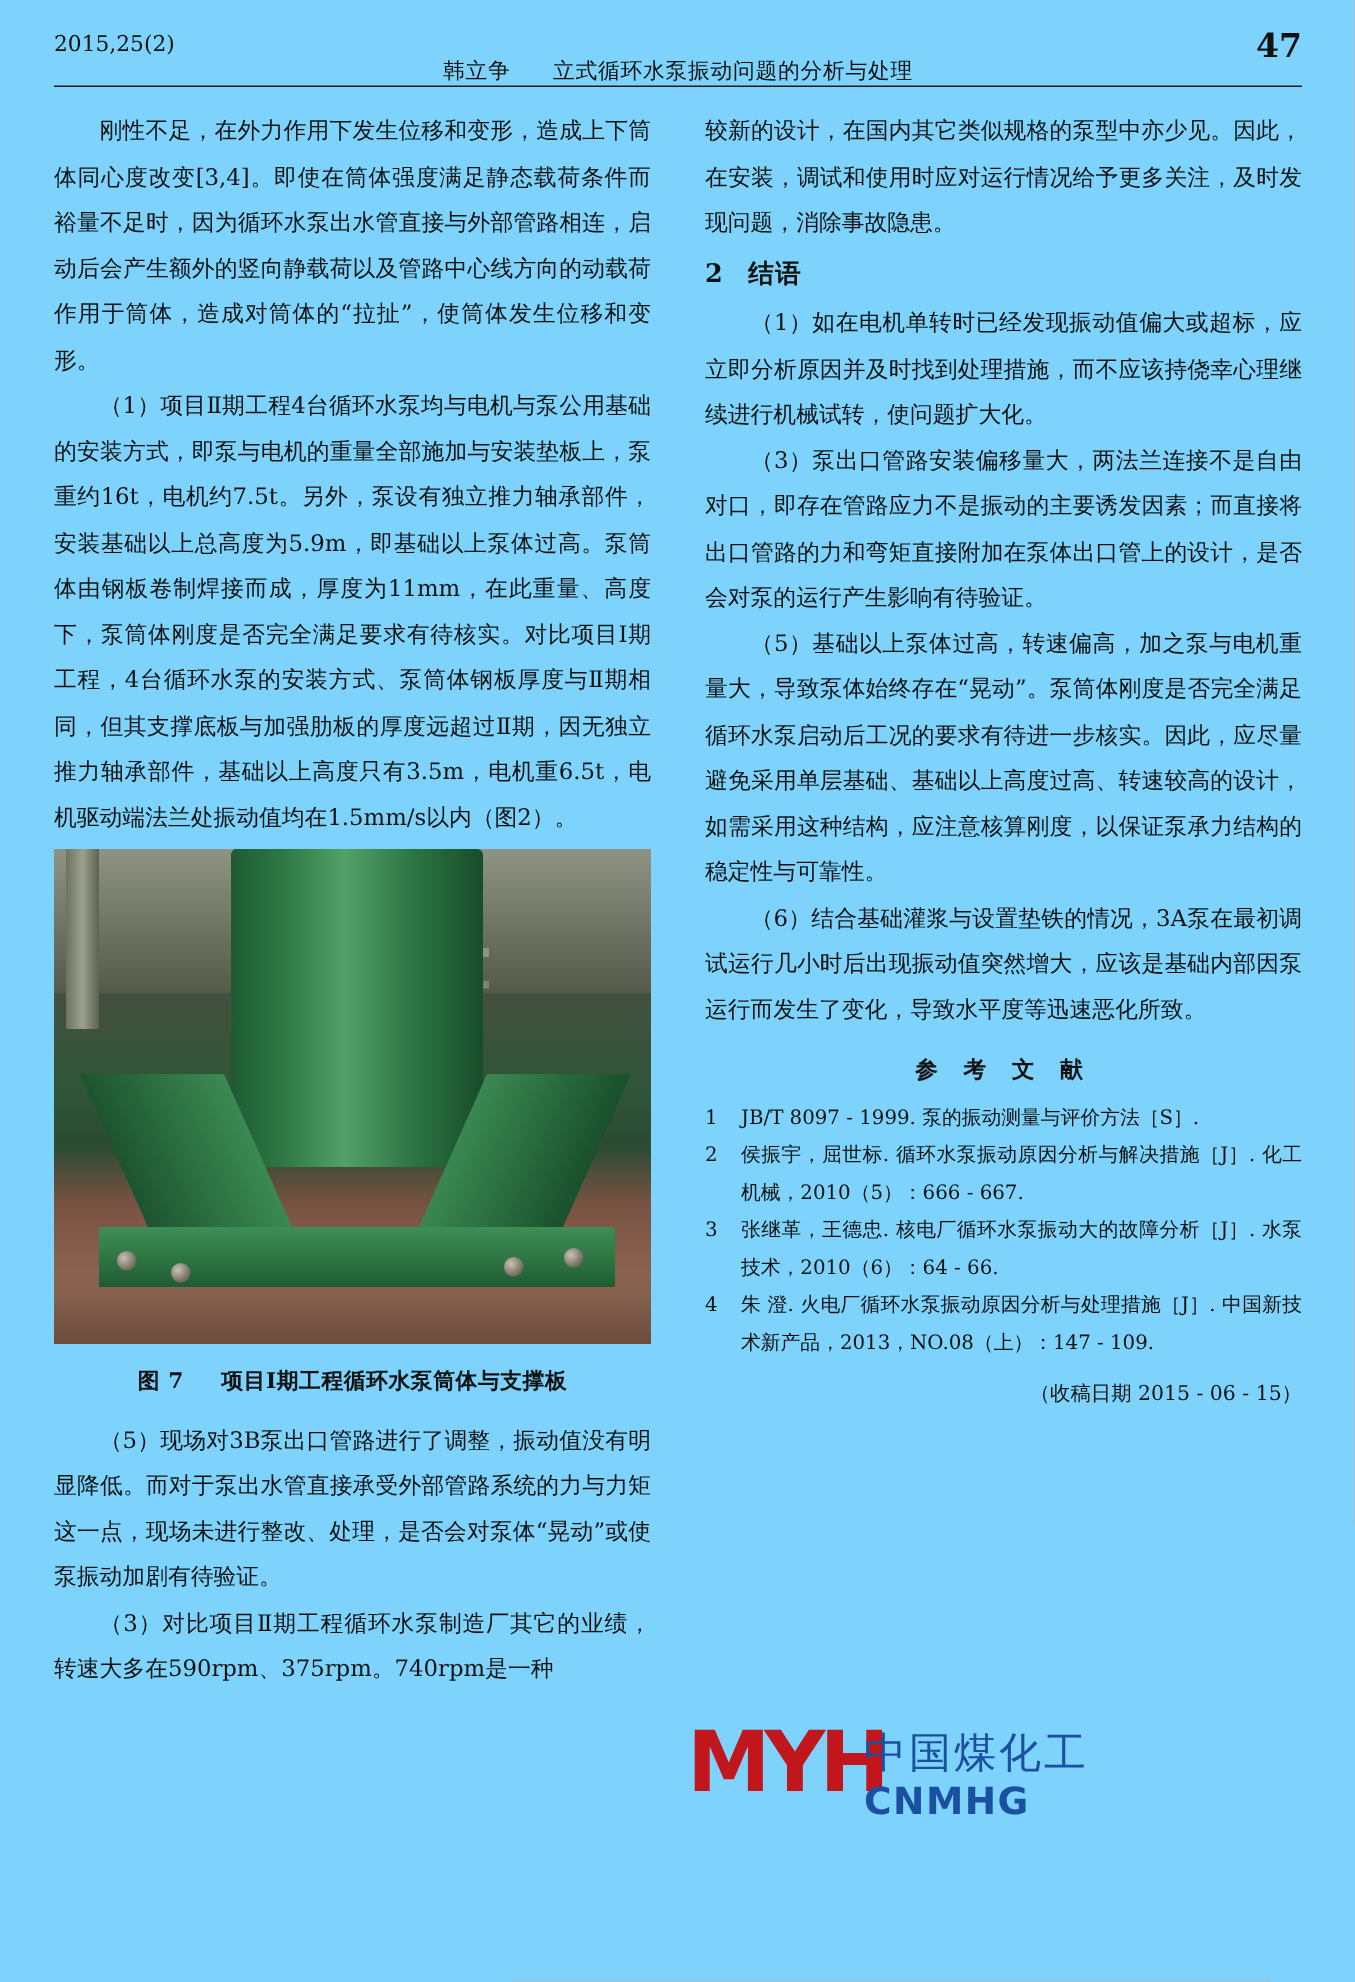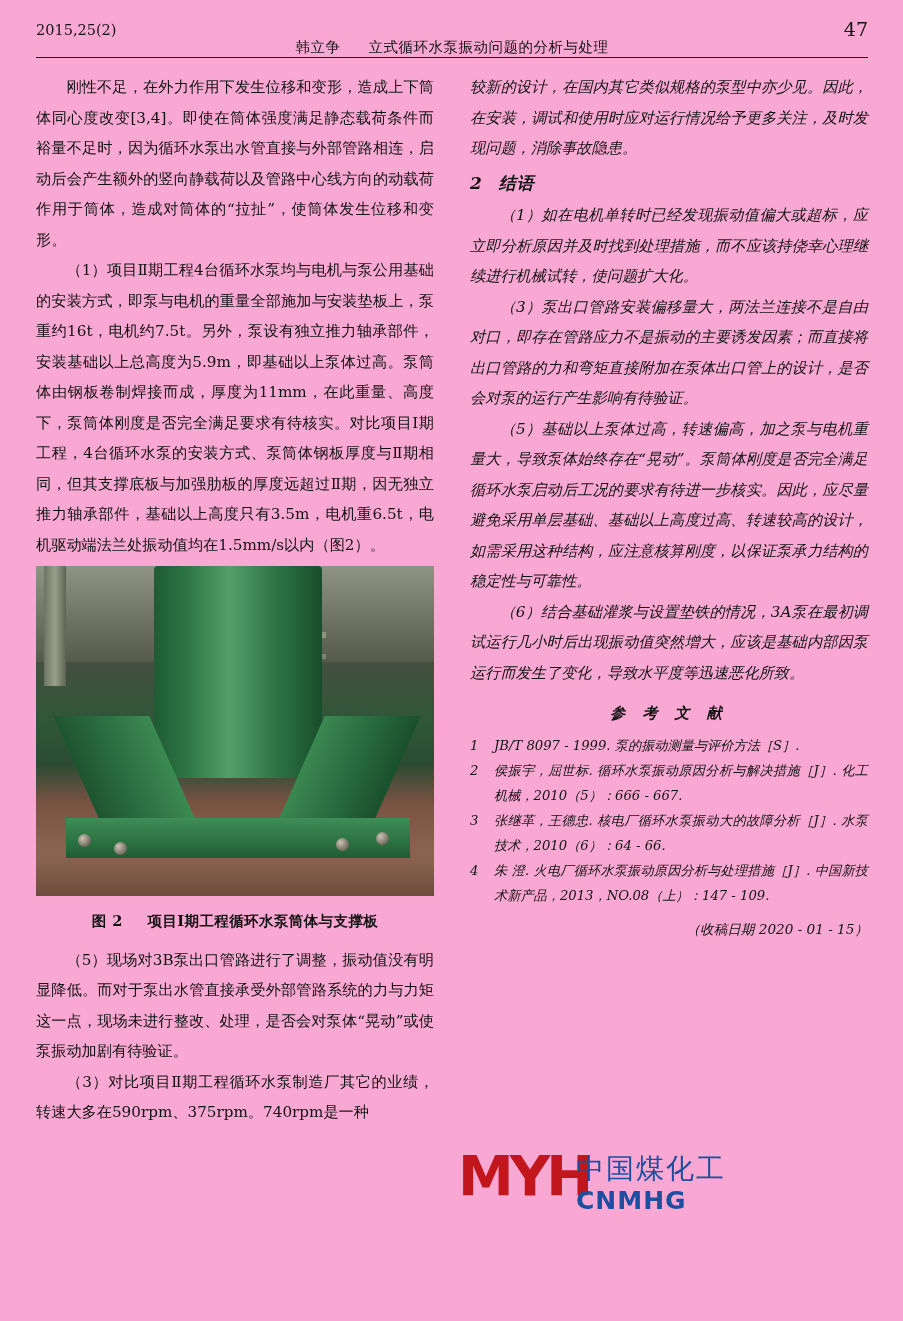--- a/index.html
+++ b/index.html
@@ -4,21 +4,21 @@
 <style>
   html, body {
     margin: 0;
     padding: 0;
     background: #b9b5ae;
   }
   .page {
     position: relative;
     width: 903px;
     height: 1321px;
-    background: #f9a8d4;
+    background: #7dd3fc;
     margin: 0 auto;
     font-family: "DejaVu Serif", "Liberation Serif", serif;
     color: #121212;
     overflow: hidden;
   }
   
   .header {
     position: absolute;
     left: 36px;
     top: 22px;
@@ -40,42 +40,43 @@
     letter-spacing: 0.5px;
   }
   .header .center .sep {
     display: inline-block;
     width: 18px;
   }
   .header .right {
     position: absolute;
     right: 0;
     top: -4px;
-    font-size: 19px;
+    font-size: 22px;
+    font-weight: bold;
   }
   .rule {
     position: absolute;
     left: 36px;
     top: 57px;
     width: 832px;
     height: 0;
     border-top: 1.6px solid #1a1a1a;
   }
   
   .col {
     position: absolute;
     top: 72px;
     width: 398px;
     font-size: 15.2px;
     line-height: 30.5px;
     text-align: justify;
     text-justify: inter-ideograph;
   }
   .col.left { left: 36px; }
-  .col.right { left: 470px; font-style: italic; }
+  .col.right { left: 470px; }
   p {
     margin: 0;
     text-indent: 2em;
   }
   p.noind { text-indent: 0; }
   
   .figure {
     margin-top: 6px;
     width: 398px;
   }
@@ -285,21 +286,21 @@
         <div class="flare-r"></div>
         <div class="plate"></div>
         <div class="grout"></div>
         <div class="base"></div>
         <div class="bolt" style="left:42px; top:268px;"></div>
         <div class="bolt" style="left:78px; top:276px;"></div>
         <div class="bolt" style="left:300px; top:272px;"></div>
         <div class="bolt" style="left:340px; top:266px;"></div>
       </div>
       <div class="caption">
-        <span>图 2</span>
+        <span>图 7</span>
         <span class="gap"></span>
         <span>项目Ⅰ期工程循环水泵筒体与支撑板</span>
       </div>
     </div>
 
     <p style="margin-top:8px"><span>（5）现场对3B泵出口管路进行了调整，振动值没有明显降低。而对于泵出水管直接承受外部管路系统的力与力矩这一点，现场未进行整改、处理，是否会对泵体“晃动”或使泵振动加剧有待验证。</span></p>
     <p><span>（3）对比项目Ⅱ期工程循环水泵制造厂其它的业绩，转速大多在590rpm、375rpm。740rpm是一种</span></p>
   </div>
 
   <div class="col right">
@@ -328,21 +329,21 @@
       <div class="ref">
         <span class="idx">3</span>
         <span class="body">张继革，王德忠. 核电厂循环水泵振动大的故障分析［J］. 水泵技术，2010（6）：64 - 66.</span>
       </div>
       <div class="ref">
         <span class="idx">4</span>
         <span class="body">朱 澄. 火电厂循环水泵振动原因分析与处理措施［J］. 中国新技术新产品，2013，NO.08（上）：147 - 109.</span>
       </div>
     </div>
 
-    <div class="recv">（收稿日期 2020 - 01 - 15）</div>
+    <div class="recv">（收稿日期 2015 - 06 - 15）</div>
   </div>
 
   <div class="watermark">
     <div class="wm-red">MYH</div>
     <div class="wm-blue-top">中国煤化工</div>
     <div class="wm-blue-bot">CNMHG</div>
   </div>
 
 </div>
 

